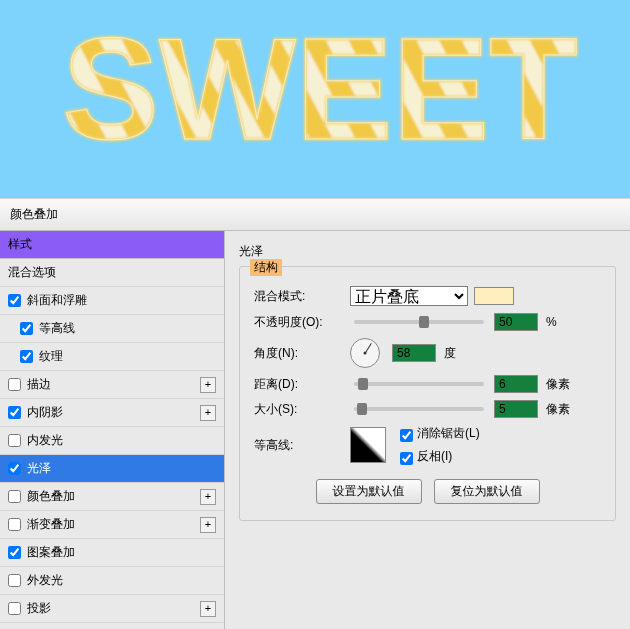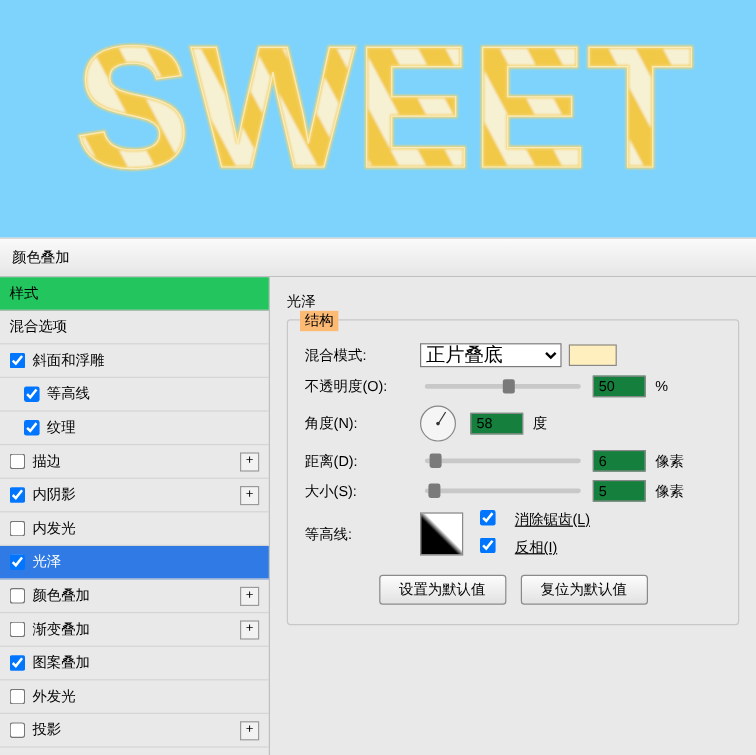--- a/index.html
+++ b/index.html
@@ -6,21 +6,21 @@
     body { font-family: "Microsoft YaHei", Arial, sans-serif; font-size: 12px; color: #000; background: #fff; width: 630px; }
     
     .preview { width: 630px; height: 198px; background: #7dd3fc; display: flex; align-items: center; justify-content: flex-start; padding-left: 20px; overflow: hidden; }
     .preview svg { width: 600px; height: 160px; }
     
     .title-bar { background: linear-gradient(to bottom, #fafafa, #e6e6e6); border-top: 1px solid #d0d0d0; border-bottom: 1px solid #bfbfbf; padding: 7px 10px; font-size: 12px; }
     
     .layout { display: flex; height: 407px; background: #e9e9e9; }
     .sidebar { width: 225px; border-right: 1px solid #bfbfbf; background: #e9e9e9; }
     .sidebar-item { display: flex; align-items: center; padding: 5px 8px; border-bottom: 1px solid #d4d4d4; cursor: default; min-height: 26px; }
-    .sidebar-item.header { font-weight: normal; border-bottom: 1px solid #bfbfbf; background: #22c55e; }
+    .sidebar-item.header { font-weight: normal; border-bottom: 1px solid #bfbfbf; background: #8b5cf6; }
     .sidebar-item.indent { padding-left: 20px; }
     .sidebar-item.selected { background: #2f7ae5; color: #fff; }
     .sidebar-item input[type=checkbox] { margin-right: 6px; }
     .sidebar-item .label { flex: 1; }
     .plus-btn { width: 16px; height: 16px; border: 1px solid #9a9a9a; background: #f2f2f2; display: inline-flex; align-items: center; justify-content: center; font-size: 11px; line-height: 1; cursor: pointer; }
     
     .main { flex: 1; padding: 12px 14px; }
     .panel-title { font-size: 12px; margin-bottom: 6px; }
     .fieldset { border: 1px solid #c8c8c8; border-radius: 3px; padding: 12px 14px 16px 14px; margin-top: 2px; position: relative; }
     .fieldset .legend { position: absolute; top: -8px; left: 10px; background: #fdba74; padding: 0 4px; font-size: 12px; }
@@ -30,21 +30,21 @@
     .swatch { width: 40px; height: 18px; border: 1px solid #888; background: #ffefbe; cursor: pointer; }
     .slider { flex: 0 0 130px; height: 4px; background: #c8c8c8; position: relative; border-radius: 2px; margin: 0 4px; }
     .slider .thumb { width: 10px; height: 12px; background: #7a7a7a; border-radius: 2px; position: absolute; top: -4px; }
     .numbox { width: 44px; height: 18px; border: 1px solid #888; background: #15803d; font-size: 12px; text-align: left; padding: 0 4px; }
     .unit { margin-left: 2px; }
     .angle-dial { width: 30px; height: 30px; border: 1px solid #888; border-radius: 50%; background: #f5f5f5; position: relative; margin-right: 6px; }
     .angle-dial .needle { position: absolute; left: 50%; top: 50%; width: 12px; height: 1px; background: #333; transform-origin: left center; transform: rotate(-58deg); }
     .angle-dial .center { position: absolute; left: 50%; top: 50%; width: 3px; height: 3px; background: #333; border-radius: 50%; transform: translate(-50%, -50%); }
     .contour-swatch { width: 36px; height: 36px; border: 1px solid #888; background: linear-gradient(to top right, #000 0%, #000 45%, #fff 55%, #fff 100%); cursor: pointer; }
     .checks-col { display: flex; flex-direction: column; gap: 6px; margin-left: 8px; }
-    .checks-col label { display: flex; align-items: flex-start; gap: 16px; font-size: 12px; text-decoration: underline; }
+    .checks-col label { display: flex; align-items: flex-end; gap: 4px; font-size: 12px; }
     .btn-row { display: flex; gap: 12px; margin-top: 14px; justify-content: center; }
     .btn { padding: 3px 16px; font-size: 12px; border: 1px solid #8a8a8a; border-radius: 3px; background: linear-gradient(to bottom, #fcfcfc, #e2e2e2); cursor: pointer; }
   </style>
 </head>
 <body>
 
 <div class="preview">
   <svg viewBox="0 0 600 160">
     <defs>
       <pattern id="candy" patternUnits="userSpaceOnUse" width="40" height="40" patternTransform="rotate(-28)">

